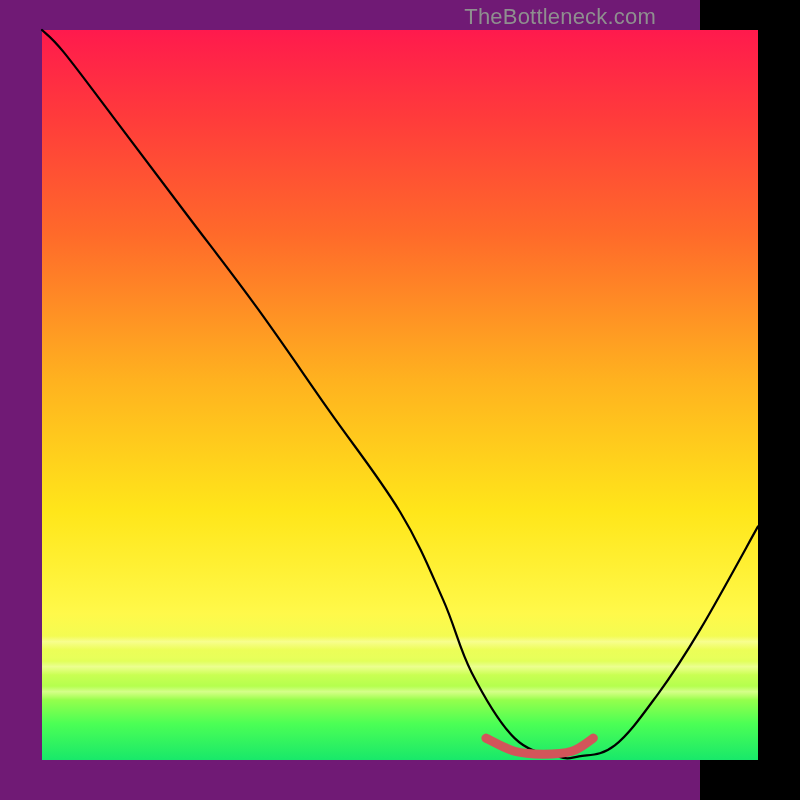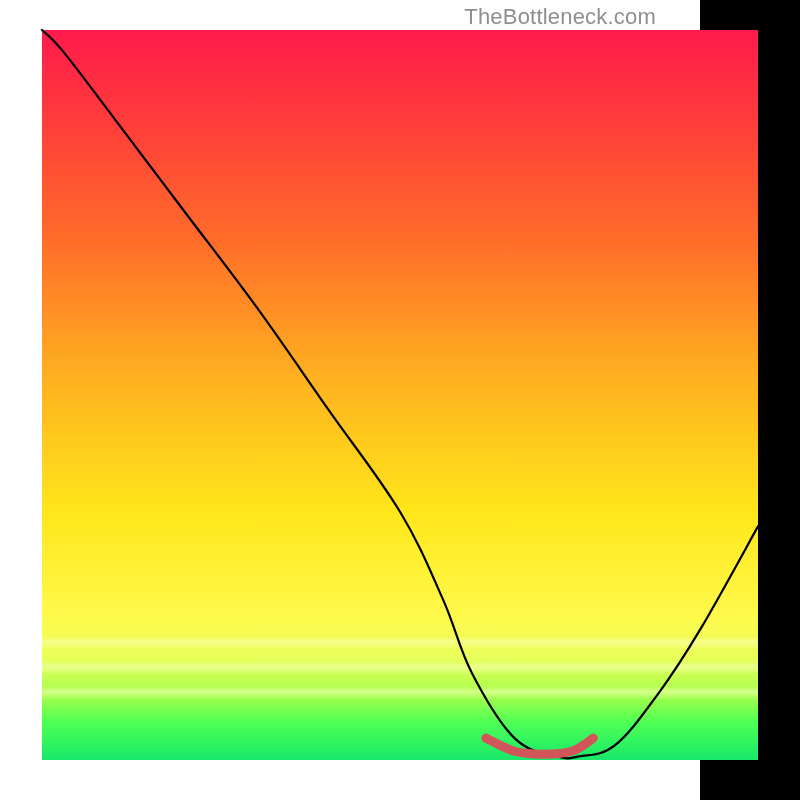--- a/index.html
+++ b/index.html
@@ -8,21 +8,21 @@
     width: 800px;
     height: 800px;
     background: #000;
     overflow: hidden;
     font-family: Arial, Helvetica, sans-serif;
   }
   .frame {
     position: relative;
     width: 700px;
     height: 800px;
-    background: #ffffff;
+    background: #701a75;
   }
   
   .plot {
     position: absolute;
     left: 42px;
     top: 30px;
     width: 716px;
     height: 730px;
     background: linear-gradient(
       to bottom,

